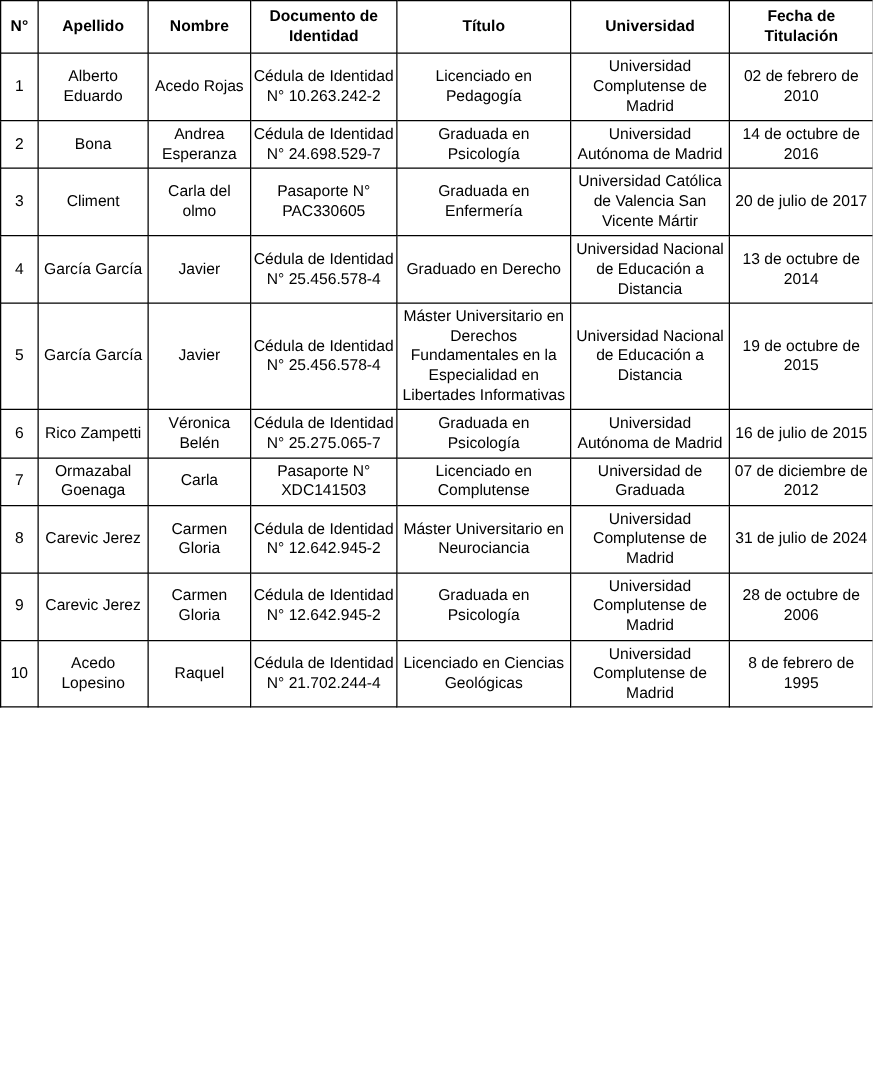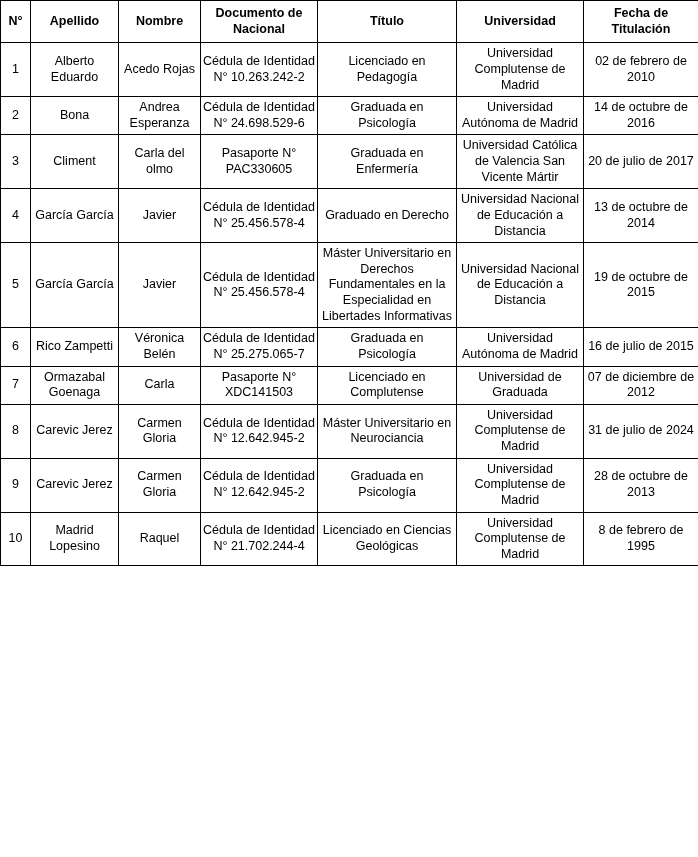--- a/index.html
+++ b/index.html
@@ -73,41 +73,41 @@
       <col class="c-doc">
       <col class="c-tit">
       <col class="c-uni">
       <col class="c-fec">
     </colgroup>
     <thead>
       <tr>
         <th class="num-head">N°</th>
         <th>Apellido</th>
         <th>Nombre</th>
-        <th>Documento de Nacional</th>
+        <th>Documento de Identidad</th>
         <th>Título</th>
         <th>Universidad</th>
         <th>Fecha de Titulación</th>
       </tr>
     </thead>
     <tbody id="table-body">
     <tr>
           <td class="num-cell">1</td>
           <td>Alberto Eduardo</td>
           <td>Acedo Rojas</td>
           <td>Cédula de Identidad N° 10.263.242-2</td>
           <td>Licenciado en Pedagogía</td>
           <td>Universidad Complutense de Madrid</td>
           <td>02 de febrero de 2010</td>
         </tr>
         <tr>
           <td class="num-cell">2</td>
           <td>Bona</td>
           <td>Andrea Esperanza</td>
-          <td>Cédula de Identidad N° 24.698.529-6</td>
+          <td>Cédula de Identidad N° 24.698.529-7</td>
           <td>Graduada en Psicología</td>
           <td>Universidad Autónoma de Madrid</td>
           <td>14 de octubre de 2016</td>
         </tr>
         <tr>
           <td class="num-cell">3</td>
           <td>Climent</td>
           <td>Carla del olmo</td>
           <td>Pasaporte N° PAC330605</td>
           <td>Graduada en Enfermería</td>
@@ -159,25 +159,25 @@
           <td>Universidad Complutense de Madrid</td>
           <td>31 de julio de 2024</td>
         </tr>
         <tr>
           <td class="num-cell">9</td>
           <td>Carevic Jerez</td>
           <td>Carmen Gloria</td>
           <td>Cédula de Identidad N° 12.642.945-2</td>
           <td>Graduada en Psicología</td>
           <td>Universidad Complutense de Madrid</td>
-          <td>28 de octubre de 2013</td>
+          <td>28 de octubre de 2006</td>
         </tr>
         <tr>
           <td class="num-cell">10</td>
-          <td>Madrid Lopesino</td>
+          <td>Acedo Lopesino</td>
           <td>Raquel</td>
           <td>Cédula de Identidad N° 21.702.244-4</td>
           <td>Licenciado en Ciencias Geológicas</td>
           <td>Universidad Complutense de Madrid</td>
           <td>8 de febrero de 1995</td>
         </tr>
       </tbody>
   </table>
 </div>
 

